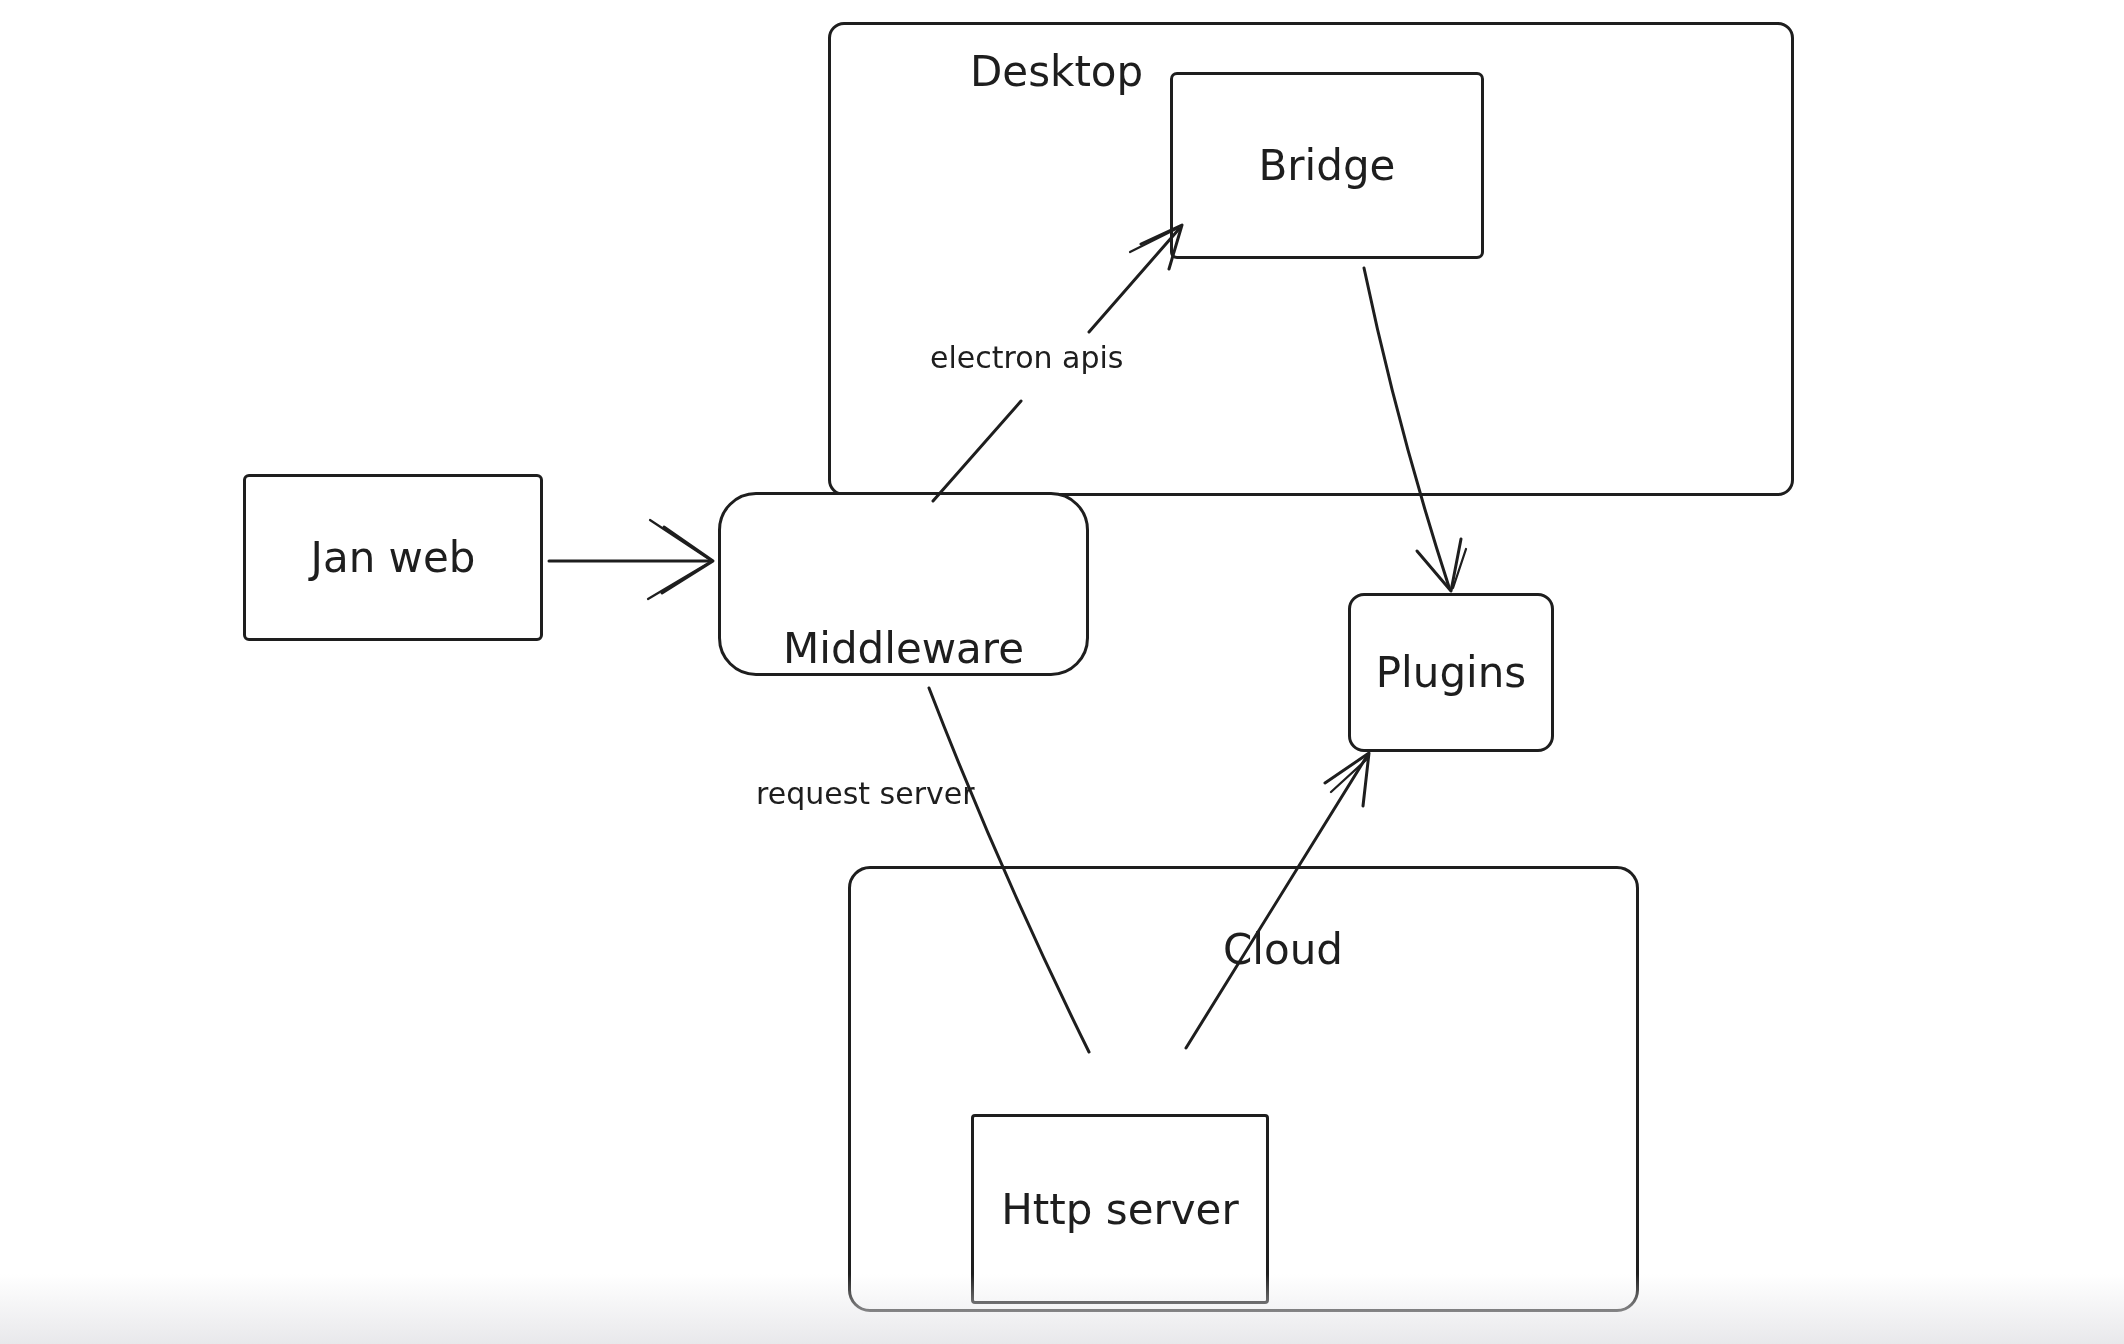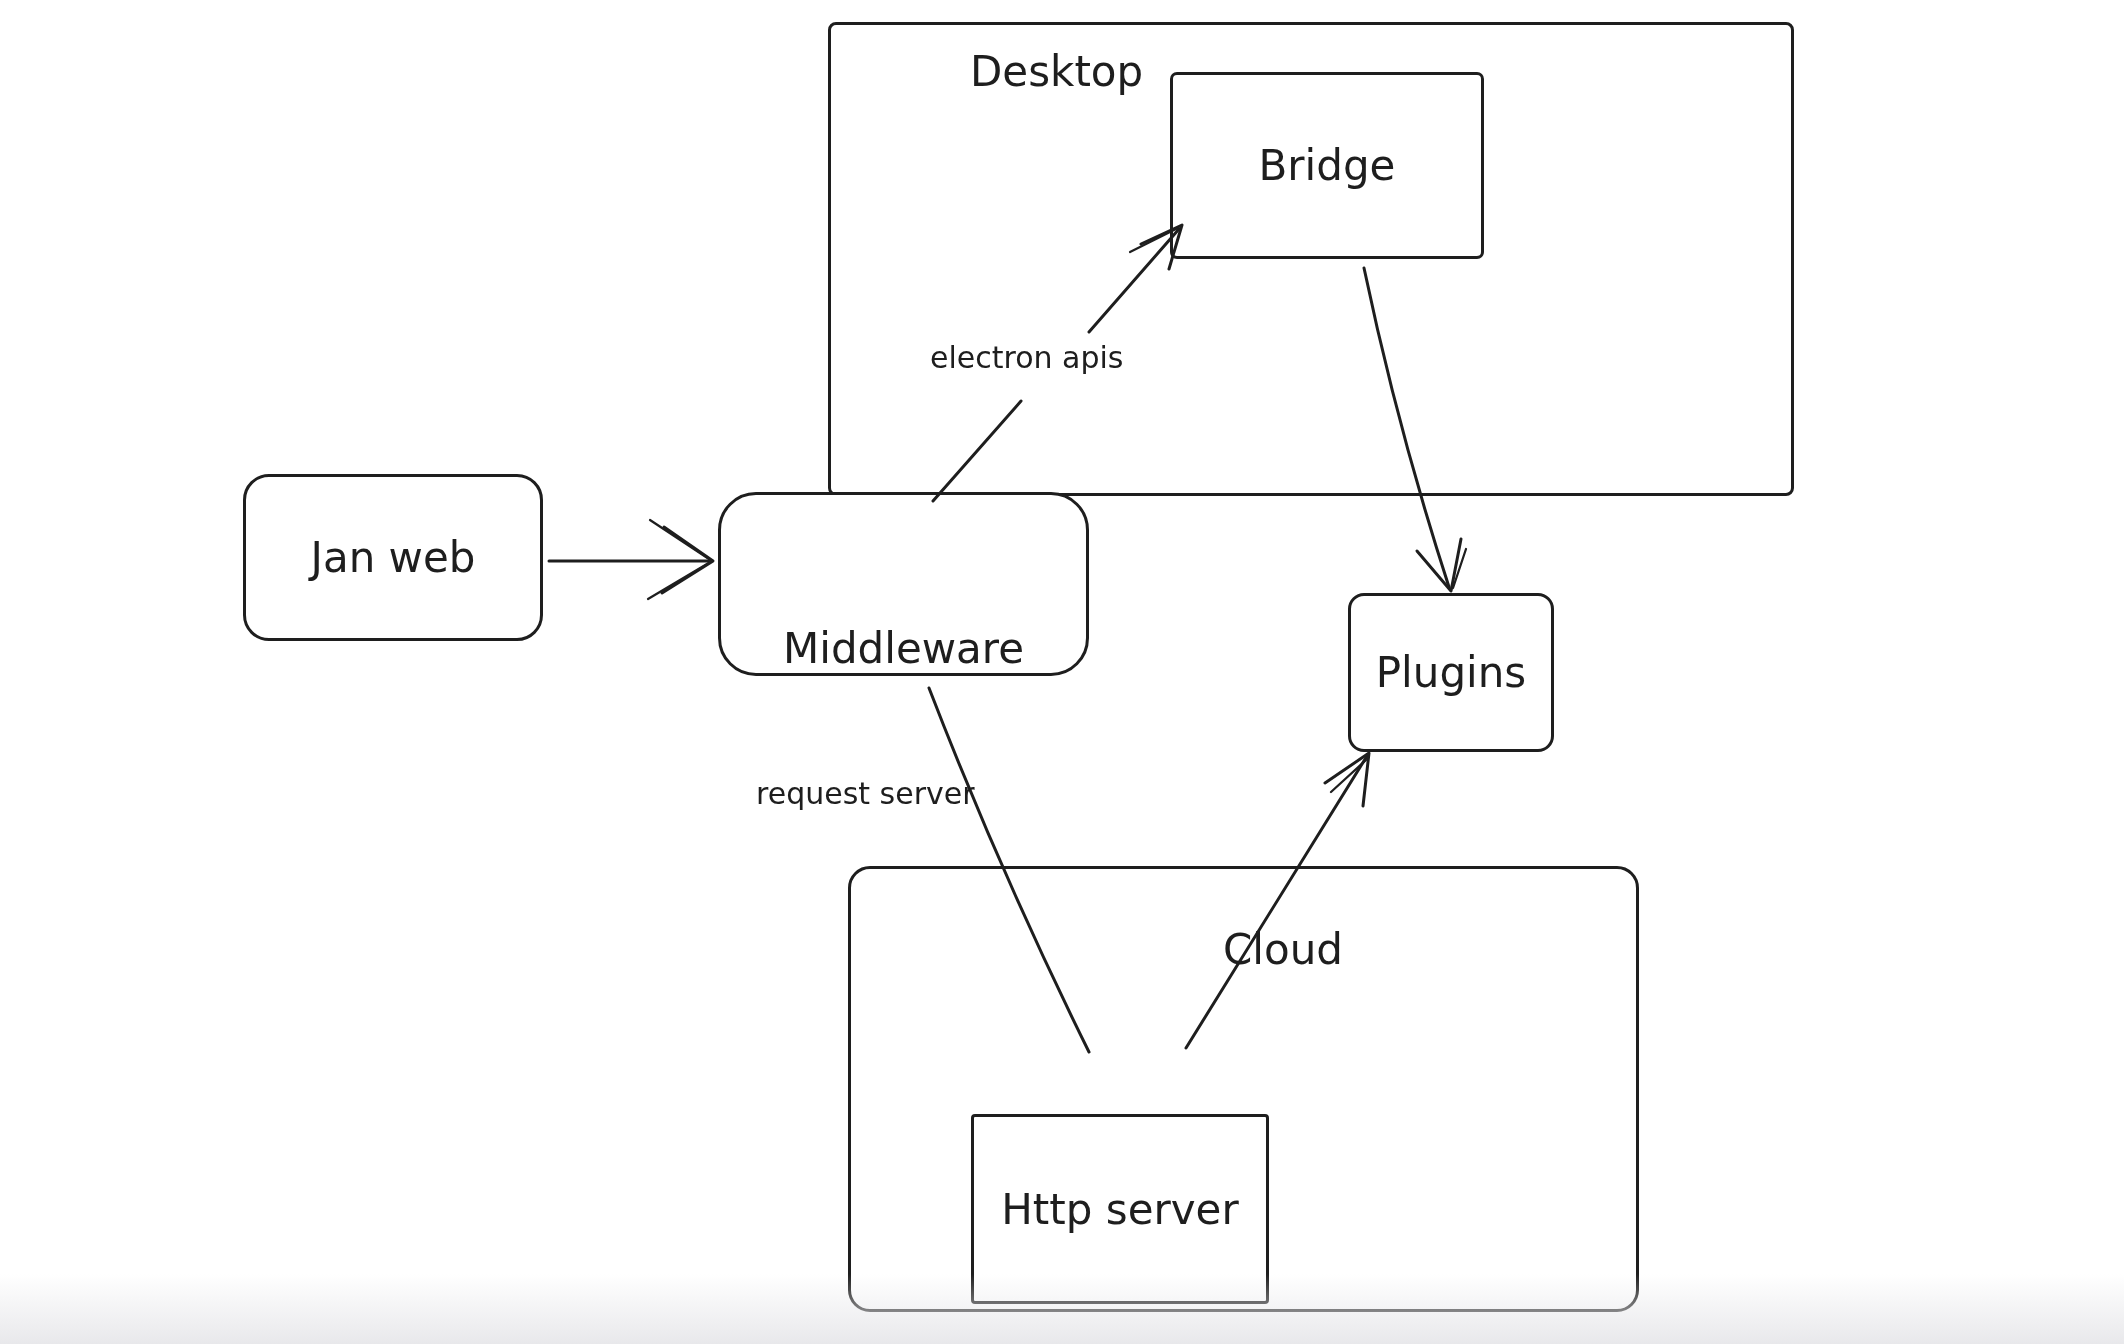--- a/index.html
+++ b/index.html
@@ -23,25 +23,25 @@
     font-size:42px;
     background:#ffffff;
     z-index:2;
   }
   .container{z-index:1;}
   .container-label{
     position:absolute;
     font-size:42px;
     white-space:nowrap;
   }
-  #desktop{left:828px;top:22px;width:966px;height:474px;border-radius:8px;padding-left:20px;}
+  #desktop{left:828px;top:22px;width:966px;height:474px;border-radius:16px;padding-left:20px;}
   #desktop .container-label{left:139px;top:22px;}
   #cloud{left:848px;top:866px;width:791px;height:446px;border-radius:22px;}
   #cloud .container-label{left:372px;top:56px;}
-  #jan-web{left:243px;top:474px;width:300px;height:167px;border-radius:26px;}
+  #jan-web{left:243px;top:474px;width:300px;height:167px;border-radius:6px;}
   #middleware{left:718px;top:492px;width:371px;height:184px;border-radius:38px;align-items:flex-end;}
   #bridge{left:1170px;top:72px;width:314px;height:187px;border-radius:7px;}
   #plugins{left:1348px;top:593px;width:206px;height:159px;border-radius:16px;}
   #http-server{left:971px;top:1114px;width:298px;height:190px;border-radius:4px;}
 
   svg.wires{
     position:absolute;left:0;top:0;width:2124px;height:1344px;
     z-index:3;
     pointer-events:none;
   }

